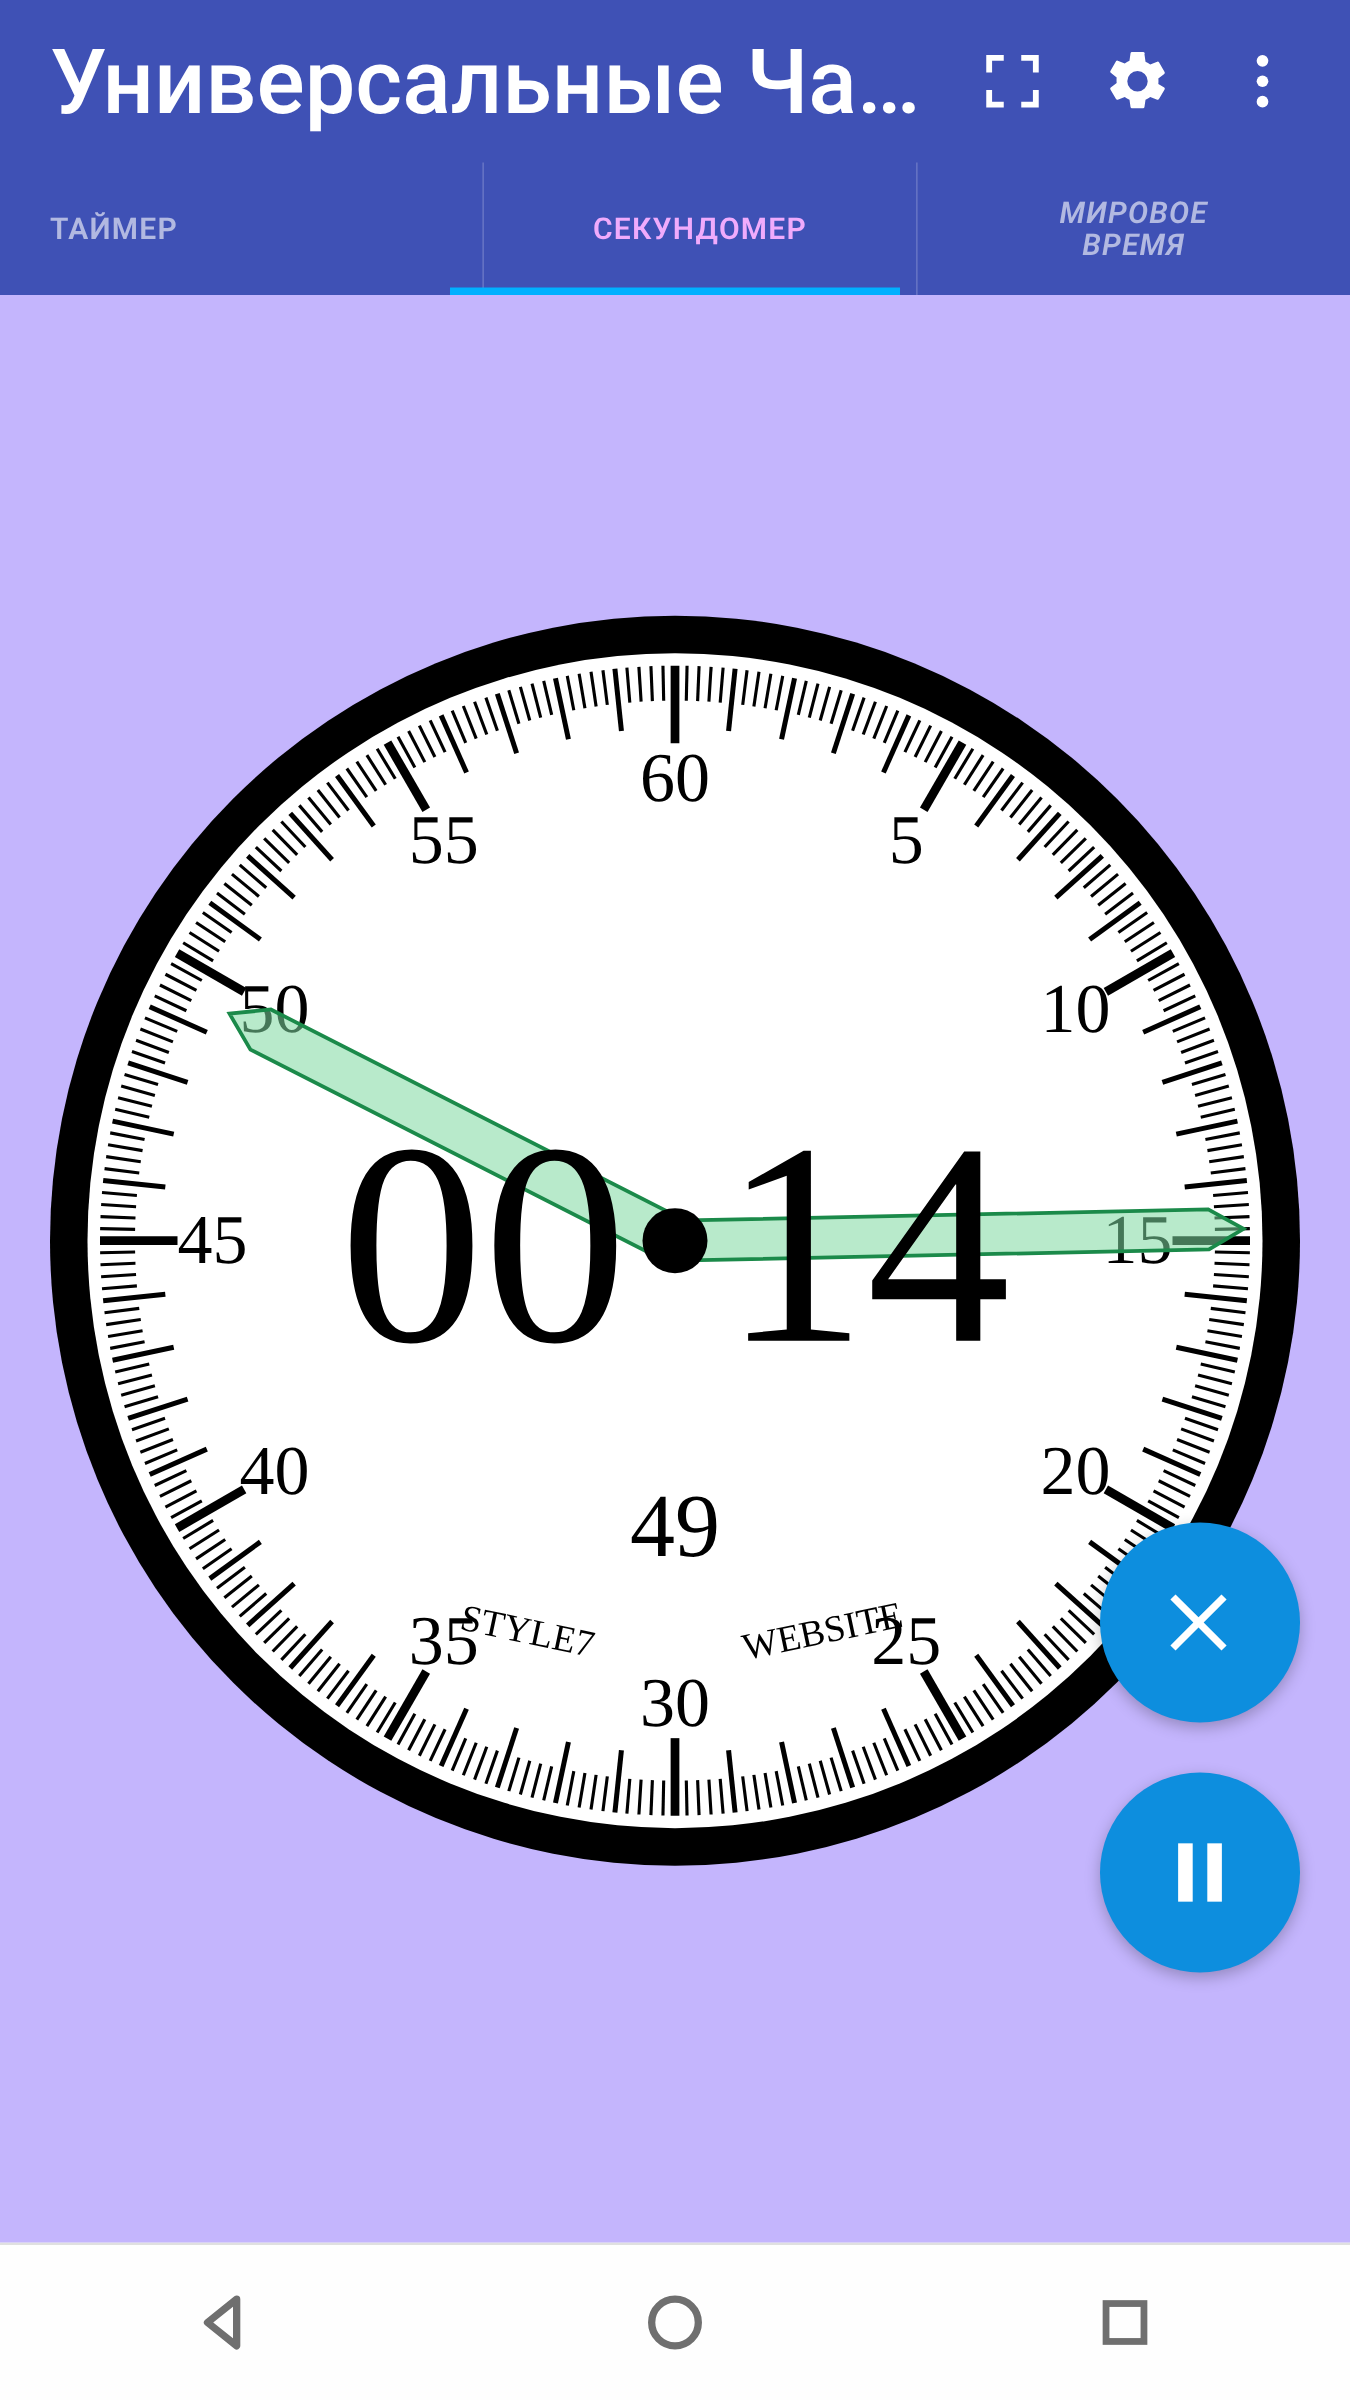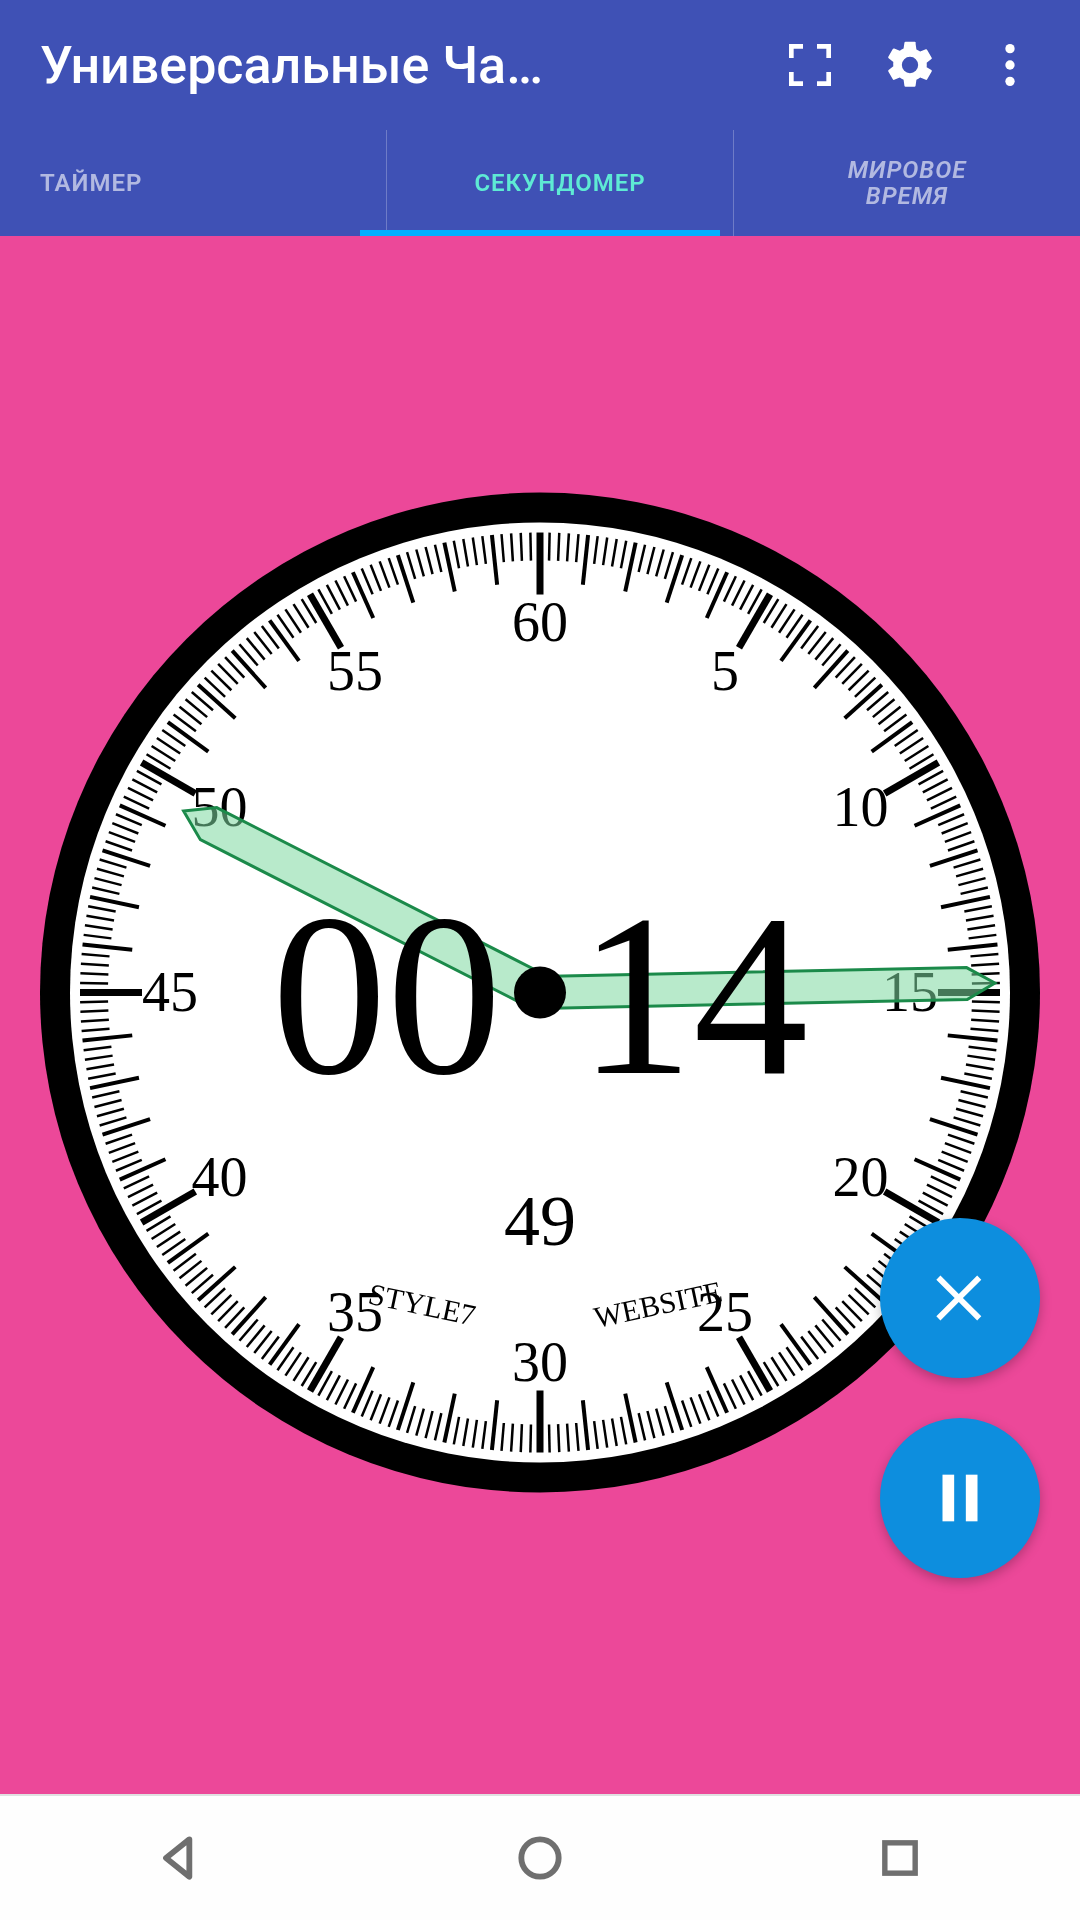--- a/index.html
+++ b/index.html
@@ -2,33 +2,33 @@
 <html><head>
 <meta charset="utf-8">
 <style>
   * { box-sizing: border-box; margin: 0; padding: 0; }
   html, body { width: 1080px; height: 1920px; font-family: Roboto, Arial, sans-serif; overflow: hidden; }
   body { display: flex; flex-direction: column; background: #ffffff; }
 
   
   .header { background: #3f51b5; color: #fff; }
   .topbar { display: flex; align-items: center; height: 130px; padding: 0 20px 0 40px; }
-  .title { font-size: 52px; font-weight: 500; flex: 1; white-space: nowrap; overflow: hidden; text-overflow: ellipsis; margin-right: 20px; }
+  .title { font-size: 72px; font-weight: 500; flex: 1; white-space: nowrap; overflow: hidden; text-overflow: ellipsis; margin-right: 20px; }
   .icon-btn { width: 100px; height: 100px; display: flex; align-items: center; justify-content: center; cursor: pointer; }
   .icon-btn svg { width: 56px; height: 56px; fill: #fff; }
 
   .tabs { display: flex; height: 106px; position: relative; }
   .tab { flex: 1; display: flex; align-items: center; justify-content: center; font-size: 24px; font-weight: 600; color: rgba(255,255,255,0.6); letter-spacing: 1px; cursor: pointer; text-align: center; line-height: 1.1; padding: 0 0; border-left: 1px solid rgba(255,255,255,0.25); }
   .tab:first-child { border-left: none; justify-content: flex-start; padding-left: 40px; }
   .tab:last-child { justify-content: flex-start; padding-left: 40px; }
-  .tab.active { color: #5eead4; }
+  .tab.active { color: #f0abfc; }
   .tab-indicator { position: absolute; bottom: 0; height: 6px; background: #00b0ff; }
 
   
-  .main { flex: 1; background: #ec4899; position: relative; }
+  .main { flex: 1; background: #c4b5fd; position: relative; }
   .clock-wrap { position: absolute; left: 50%; top: 50%; transform: translate(-50%, -52%); }
 
   .fab { position: absolute; right: 40px; width: 160px; height: 160px; border-radius: 50%; background: #0d8ede; display: flex; align-items: center; justify-content: center; cursor: pointer; box-shadow: 0 4px 12px rgba(0,0,0,0.25); }
   .fab svg { width: 70px; height: 70px; fill: #fff; }
   .fab-reset { bottom: 416px; }
   .fab-pause { bottom: 216px; }
 
   
   .navbar { height: 126px; background: #fefefe; border-top: 2px solid #e0e0e0; display: flex; align-items: center; justify-content: space-around; }
   .nav-btn { width: 120px; height: 80px; display: flex; align-items: center; justify-content: center; cursor: pointer; }

